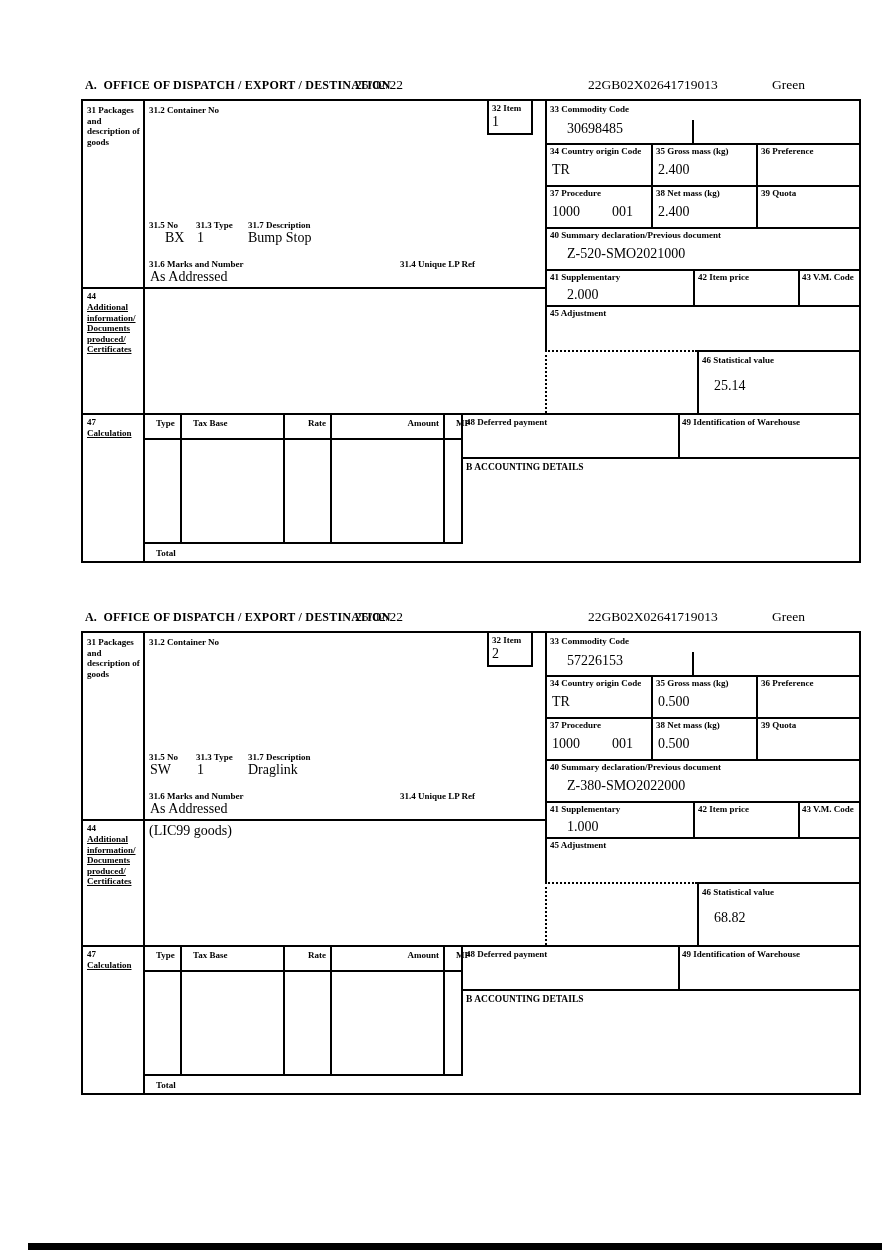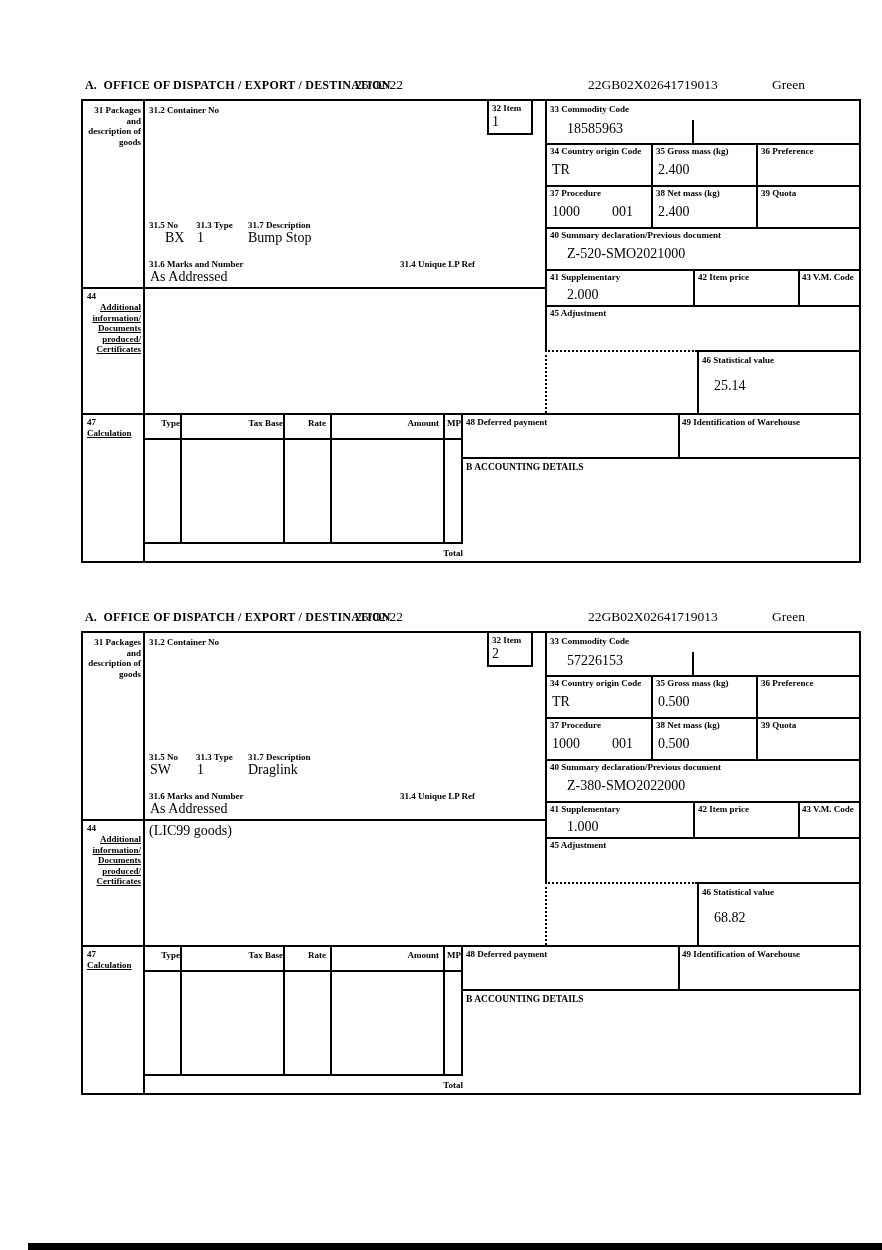--- a/index.html
+++ b/index.html
@@ -3,31 +3,31 @@
 <meta charset="utf-8">
 <style>
   * { margin:0; padding:0; box-sizing:border-box; }
   html,body { background:#ffffff; }
   body { font-family:"Liberation Serif","DejaVu Serif",serif; color:#000; }
   .page { position:relative; width:882px; height:1250px; background:#fff; overflow:hidden; }
   .sec { position:absolute; left:0; width:882px; height:490px; }
   .hdr-title { position:absolute; font-weight:bold; font-size:12px; white-space:pre; letter-spacing:.2px; }
   .hdr-val { position:absolute; font-size:13.5px; white-space:nowrap; }
   .box { position:absolute; left:81px; top:21px; width:780px; height:464px; border:2px solid #000; }
-  .lbl { position:absolute; font-weight:bold; font-size:9px; line-height:10.5px; white-space:nowrap;text-align:right; }
+  .lbl { position:absolute; font-weight:bold; font-size:9px; line-height:10.5px; white-space:nowrap; }
   .lbl-wrap { white-space:normal; }
   .val { position:absolute; font-size:14px; line-height:15px; white-space:nowrap; }
   .vl { position:absolute; width:2px; background:#000; }
   .hl { position:absolute; height:2px; background:#000; }
   .vl-dot { position:absolute; width:0; border-left:2px dotted #000; }
   .hl-dot { position:absolute; height:0; border-top:2px dotted #000; }
   .item-box { position:absolute; left:404px; top:0; width:46px; height:34px; border:2px solid #000; border-top:none; }
   .u { text-decoration:underline; }
   .cell { position:absolute; font-weight:bold; font-size:9px; line-height:10px; }
-  .tc { text-align:right; } .tr-al { text-align:right; }
+  .tc { text-align:left;padding-left:13px; } .tr-al { text-align:right; }
   .bottom-bar { position:absolute; background:#000; }
 </style>
 </head>
 <body>
 
 <div class="page">
 
   <div class="sec" style="top:78px;">
     <span class="hdr-title" style="left:85px; top:0;">A.  OFFICE OF DISPATCH / EXPORT / DESTINATION</span>
     <span class="hdr-val" style="left:355px; top:-1px;">25/02/22</span>
@@ -83,21 +83,21 @@
 
       <span class="lbl" style="left:66px;  top:158px;">31.6 Marks and Number</span>
       <span class="lbl" style="left:317px; top:158px;">31.4 Unique LP Ref</span>
       <span class="val" style="left:67px;  top:168px;">As Addressed</span>
 
       <div class="lbl" style="left:4px; top:190px;">44</div>
       <div class="lbl lbl-wrap u" style="left:4px; top:201px; width:54px;">Additional information/ Documents produced/ Certificates</div>
       <span class="val" style="left:66px; top:190px;"></span>
 
       <span class="lbl" style="left:467px; top:3px;">33 Commodity Code</span>
-      <span class="val" style="left:484px; top:20px;">18585963</span>
+      <span class="val" style="left:484px; top:20px;">30698485</span>
 
       <span class="lbl" style="left:467px; top:45px;">34 Country origin Code</span>
       <span class="val" style="left:469px; top:61px;">TR</span>
       <span class="lbl" style="left:573px; top:45px;">35 Gross mass (kg)</span>
       <span class="val" style="left:575px; top:61px;">2.400</span>
       <span class="lbl" style="left:678px; top:45px;">36 Preference</span>
 
       <span class="lbl" style="left:467px; top:87px;">37 Procedure</span>
       <span class="val" style="left:469px; top:103px;">1000</span>
       <span class="val" style="left:529px; top:103px;">001</span>

